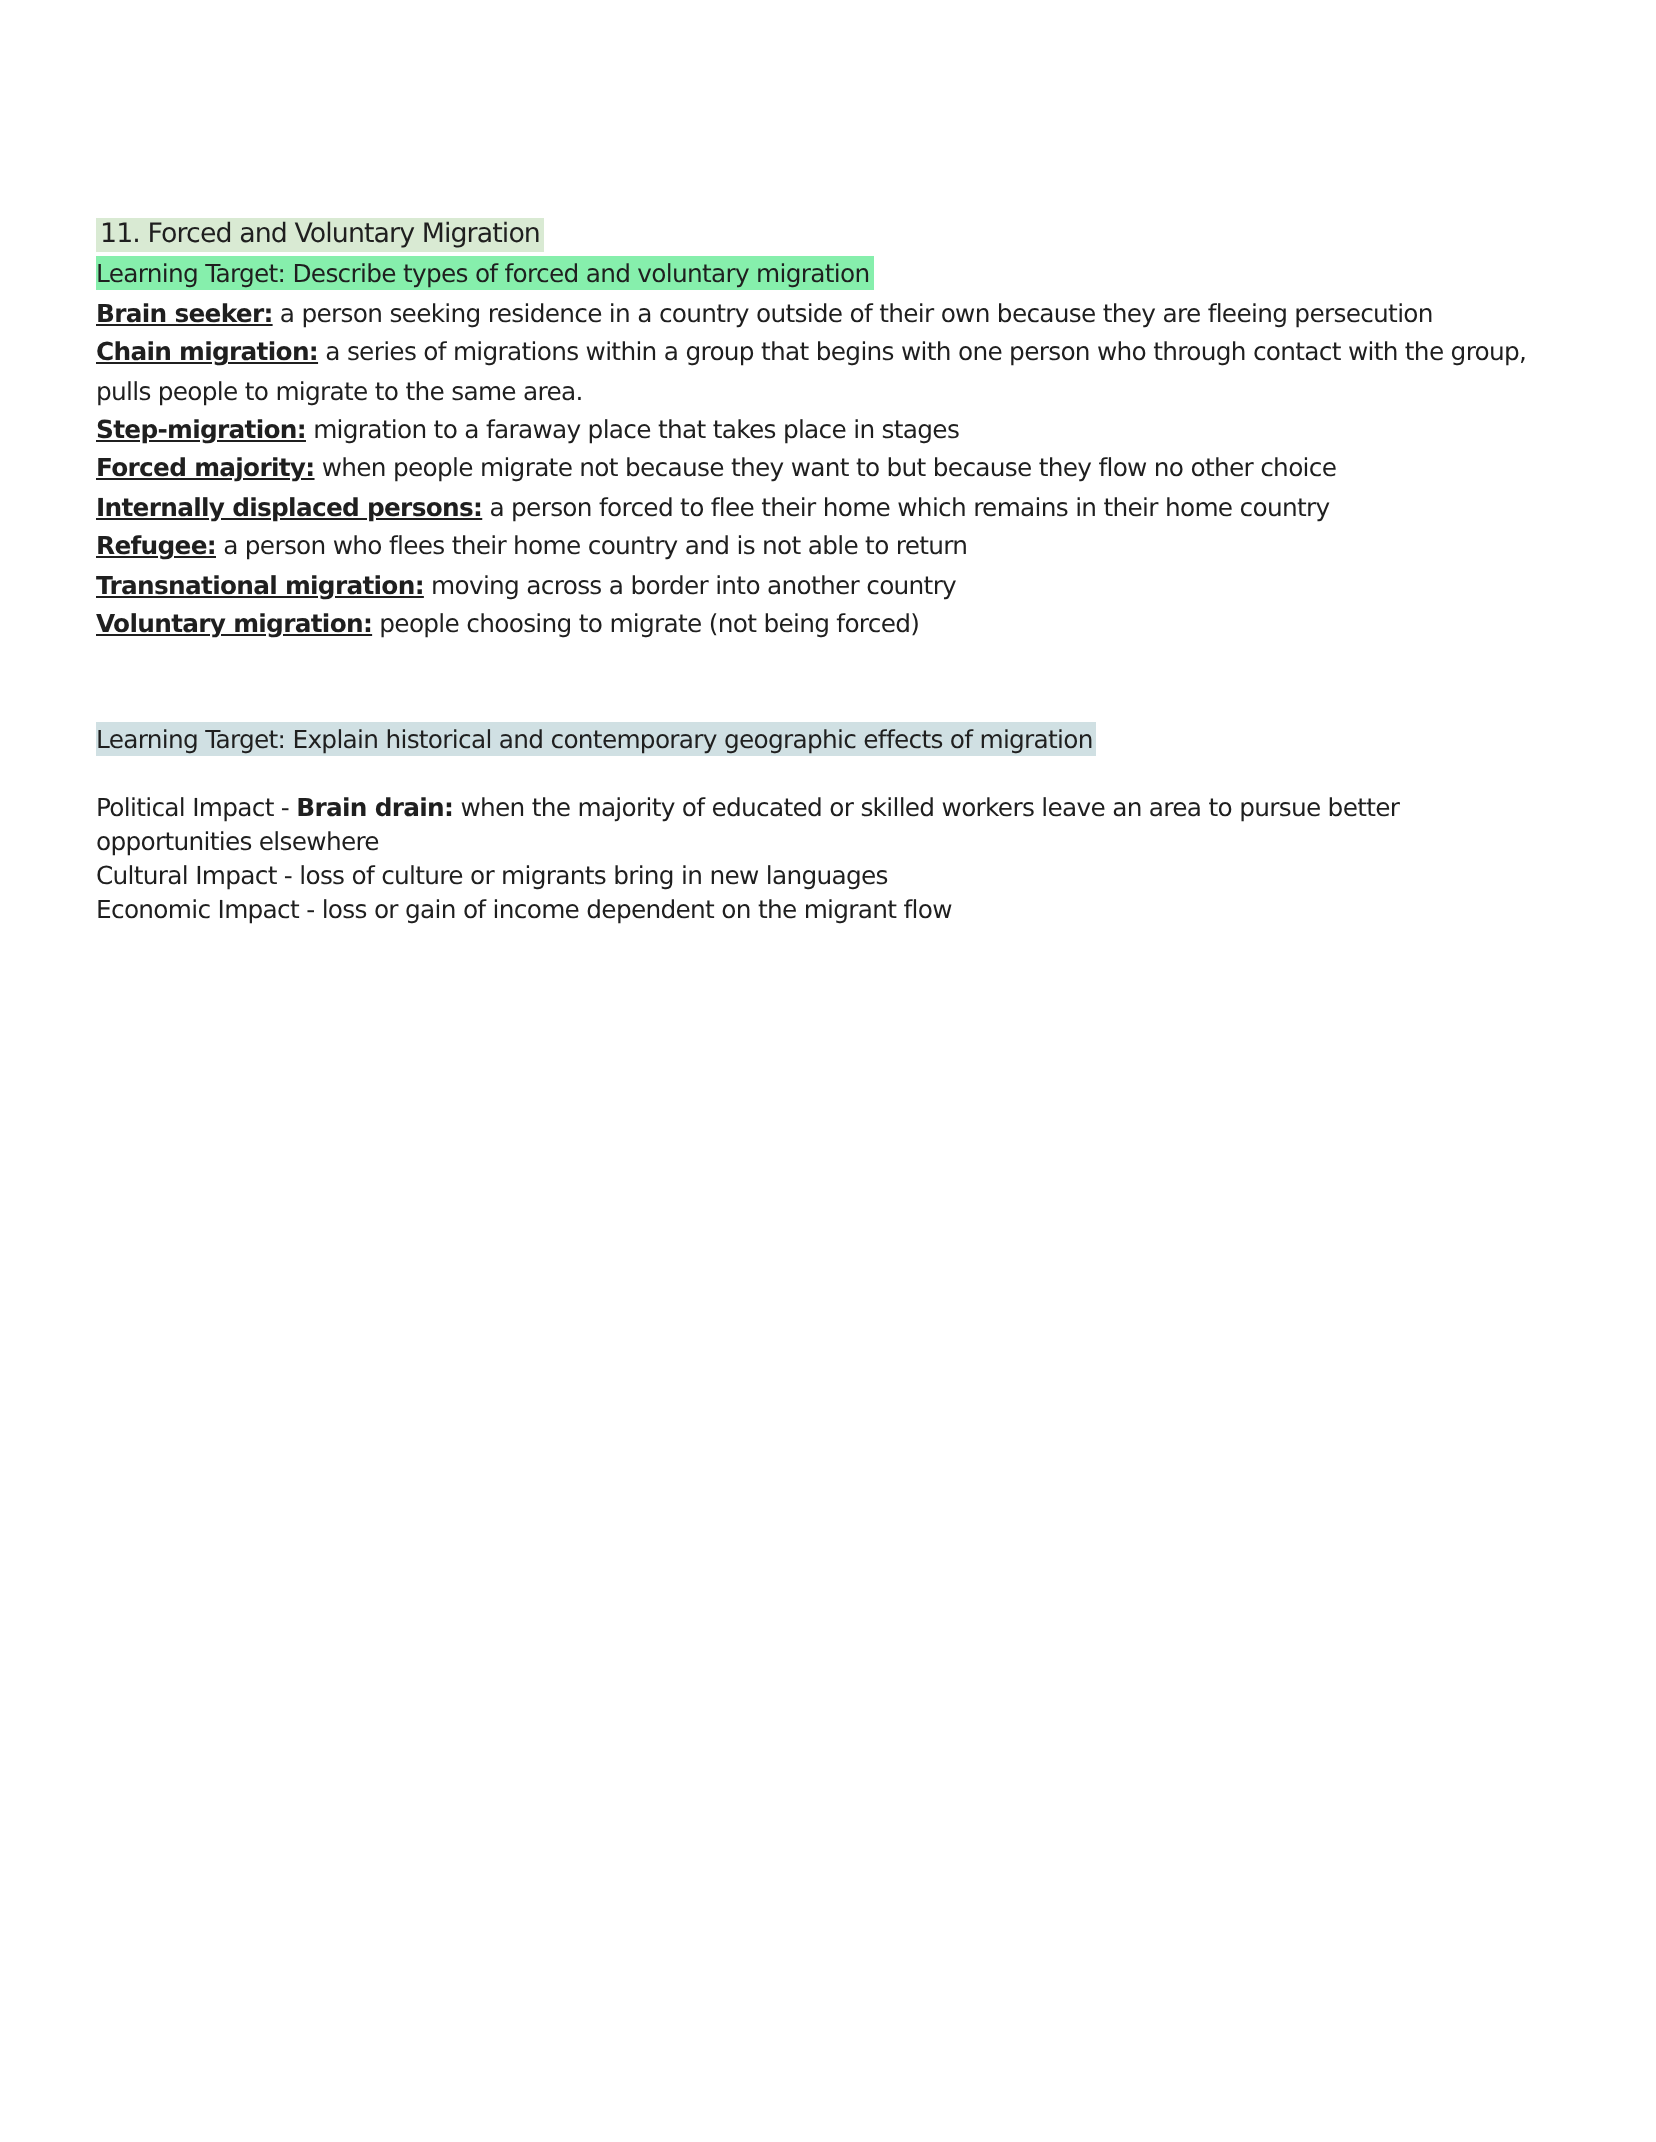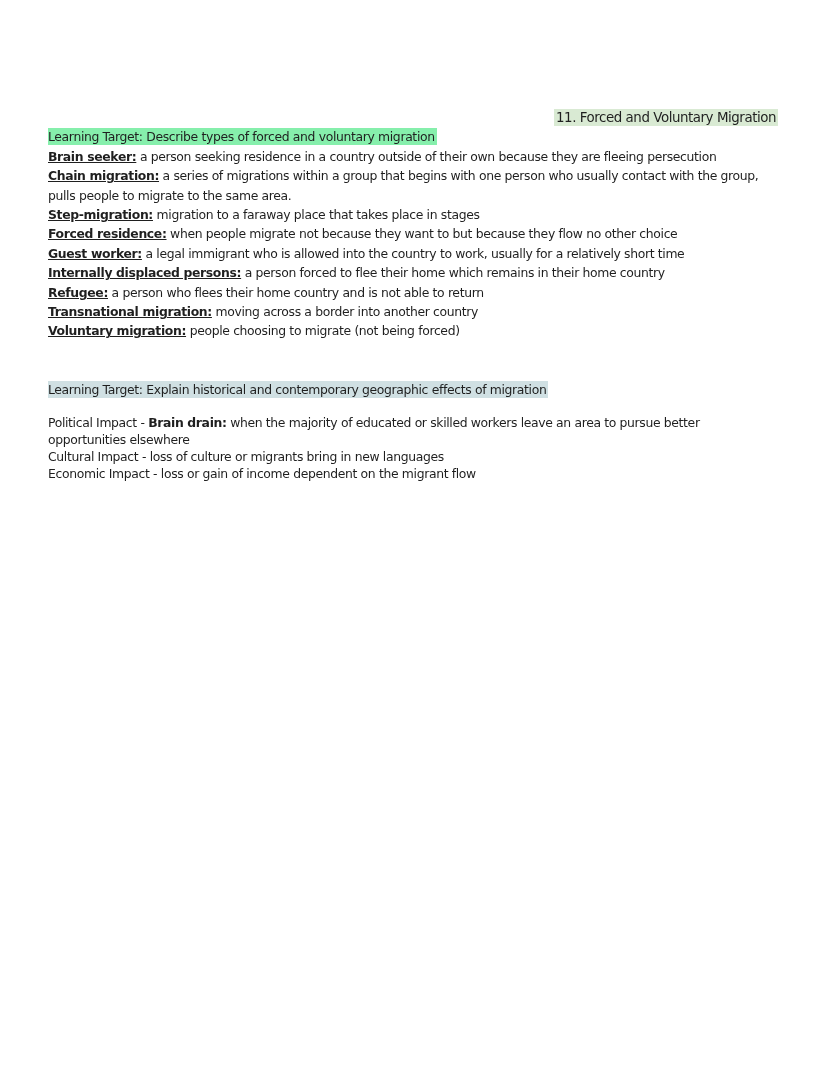--- a/index.html
+++ b/index.html
@@ -1,43 +1,42 @@
 <!DOCTYPE html>
 <html><head>
   <meta charset="utf-8">
   <style>
     html, body { margin: 0; padding: 0; background: #ffffff; }
     body { width: 828px; height: 1071px; position: relative; overflow: hidden;
            font-family: "DejaVu Sans", sans-serif; color: #1f1f1f; }
     .page { position: absolute; left: 48px; top: 108px; width: 730px; font-size: 12.4px; letter-spacing: -0.35px; }
     .line { line-height: 19.4px; white-space: nowrap; }
     .wrap { white-space: normal; }
-    .title { text-align: right; font-size: 13.4px; letter-spacing: -0.45px; }
+    .title { text-align: left; font-size: 13.4px; letter-spacing: -0.45px; }
     .hl { padding: 1px 2px; }
     .term { font-weight: bold; text-decoration: underline; }
     .bold { font-weight: bold; }
     .gap { height: 39px; }
   </style>
 </head>
 <body>
 
 <div class="page">
 
   <div class="line title">
     <span class="hl" style="background:#d9ead3">11. Forced and Voluntary Migration</span>
   </div>
   <div class="line">
     <span class="hl" style="background:#86efac;padding-left:0">Learning Target: Describe types of forced and voluntary migration</span>
   </div>
 
   <div class="line"><span class="term">Brain seeker:</span><span> a person seeking residence in a country outside of their own because they are fleeing persecution</span></div>
-  <div class="line wrap" style="width:720px"><span class="term">Chain migration:</span><span> a series of migrations within a group that begins with one person who usually contact with the group, pulls people to migrate to the same area.</span></div>
+  <div class="line wrap" style="width:720px"><span class="term">Chain migration:</span><span> a series of migrations within a group that begins with one person who through contact with the group, pulls people to migrate to the same area.</span></div>
   <div class="line"><span class="term">Step-migration:</span><span> migration to a faraway place that takes place in stages</span></div>
-  <div class="line"><span class="term">Forced residence:</span><span> when people migrate not because they want to but because they flow no other choice</span></div>
-  <div class="line"><span class="term">Guest worker:</span><span> a legal immigrant who is allowed into the country to work, usually for a relatively short time</span></div>
+  <div class="line"><span class="term">Forced majority:</span><span> when people migrate not because they want to but because they flow no other choice</span></div>
   <div class="line"><span class="term">Internally displaced persons:</span><span> a person forced to flee their home which remains in their home country</span></div>
   <div class="line"><span class="term">Refugee:</span><span> a person who flees their home country and is not able to return</span></div>
   <div class="line"><span class="term">Transnational migration:</span><span> moving across a border into another country</span></div>
   <div class="line"><span class="term">Voluntary migration:</span><span> people choosing to migrate (not being forced)</span></div>
 
   <div class="gap"></div>
 
   <div class="line">
     <span class="hl" style="background:#d0e0e3;padding-left:0">Learning Target: Explain historical and contemporary geographic effects of migration</span>
   </div>

